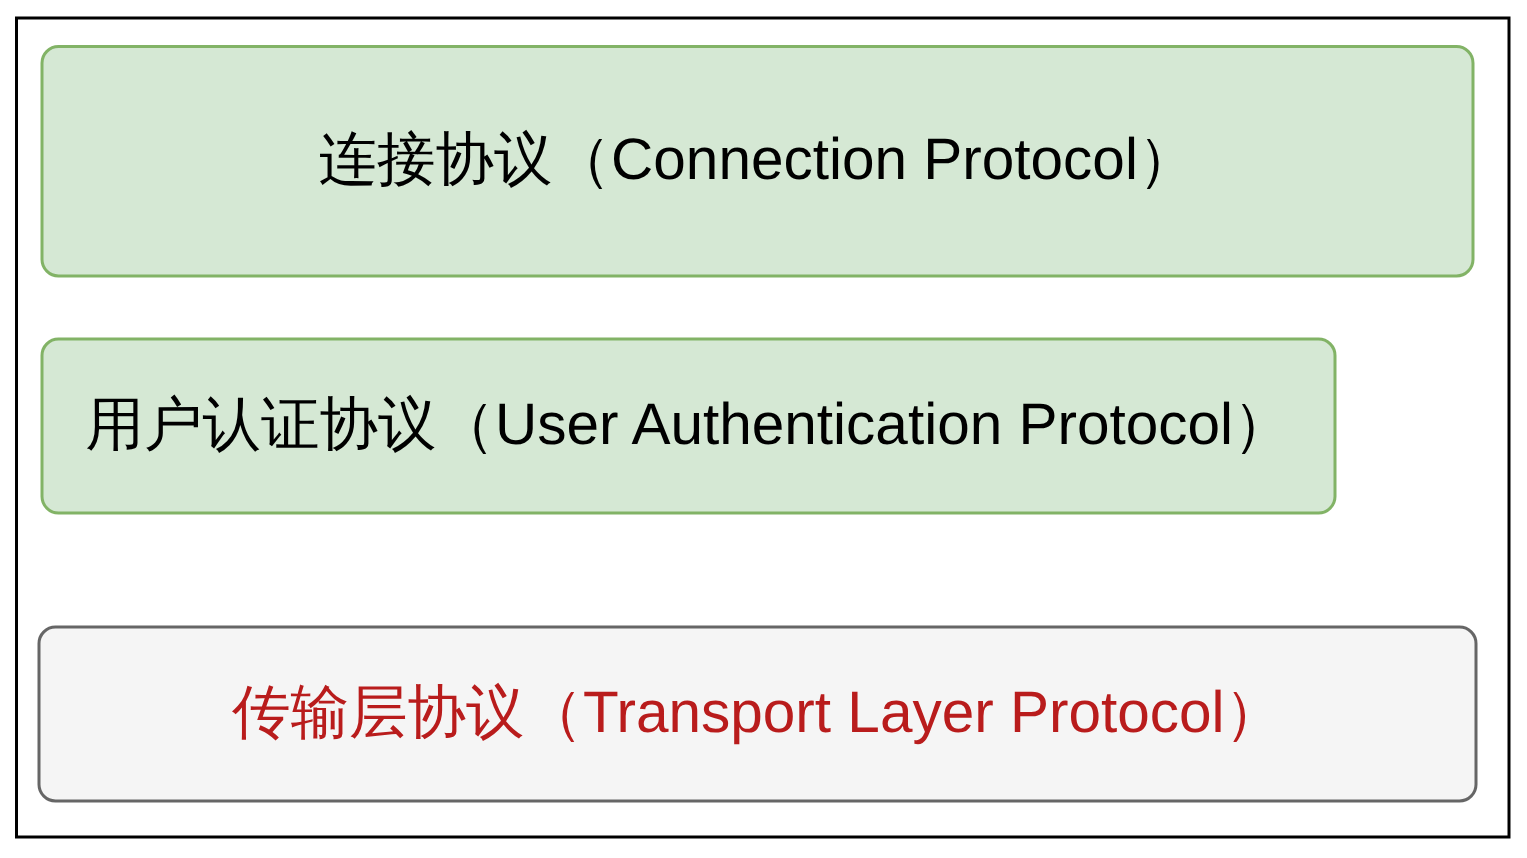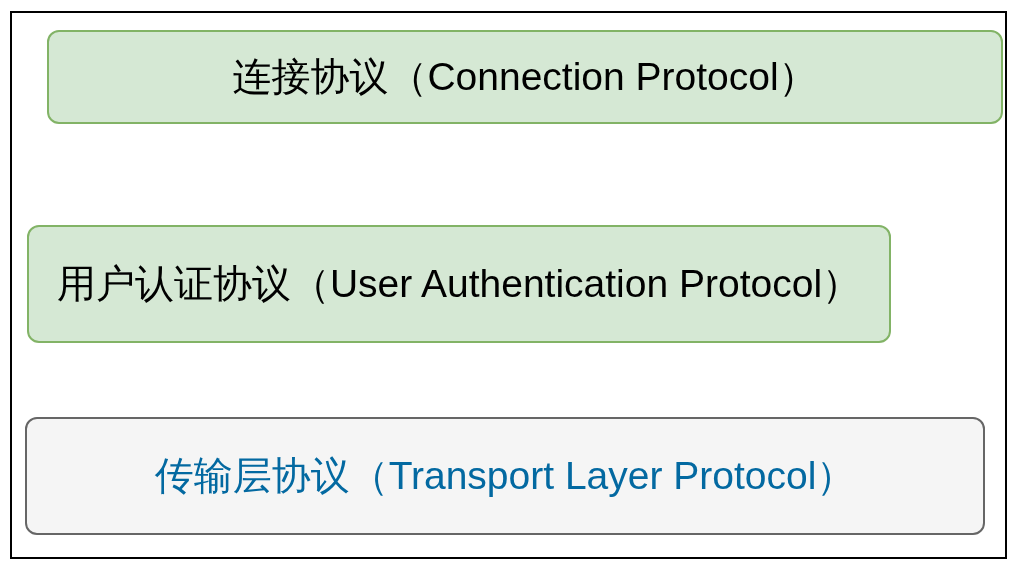--- a/index.html
+++ b/index.html
@@ -41,28 +41,27 @@
     white-space: nowrap;
   }
   .layer.green {
     background: #d5e8d4;
     border-color: #82b366;
     color: #000000;
   }
   .layer.gray {
     background: #f5f5f5;
     border-color: #666666;
-    color: #0369a1;
+    color: #b91c1c;
   }
   .layer-connection {
     left: 27px;
     top: 30px;
     width: 956px;
-    height: 94px;
-    margin-left: 20px;
+    height: 155px;
   }
   .layer-auth {
     left: 27px;
     top: 225px;
     width: 864px;
     height: 118px;
   }
   .layer-transport {
     left: 25px;
     top: 417px;

